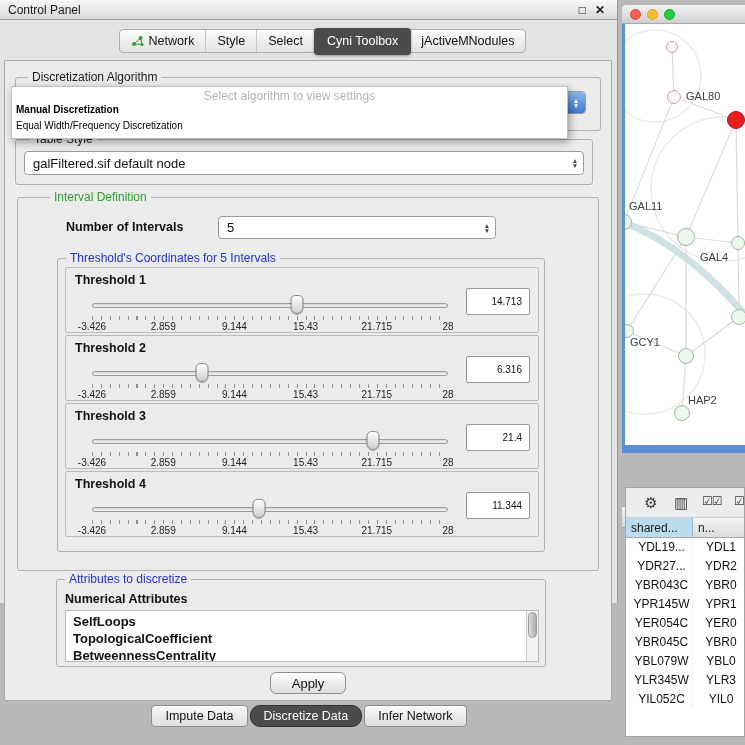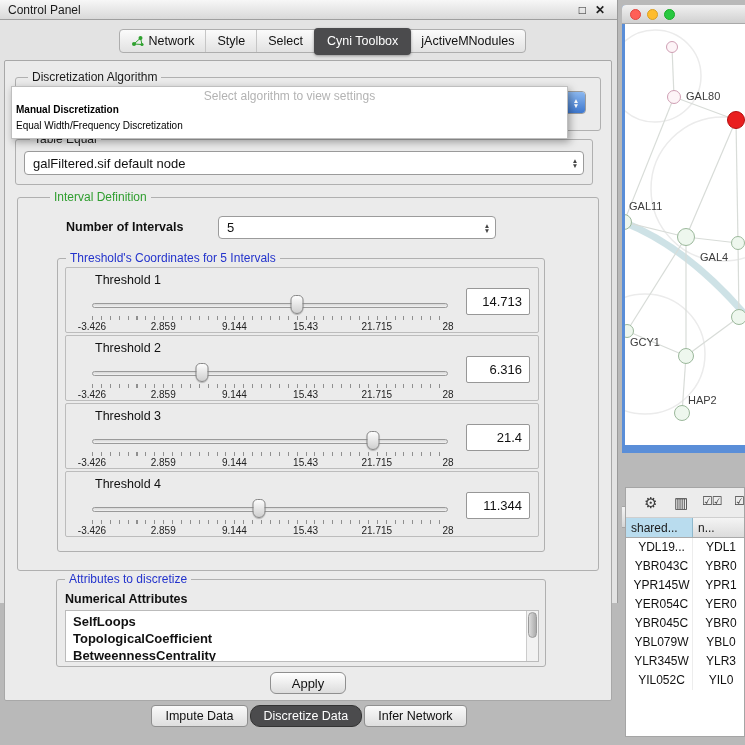--- a/index.html
+++ b/index.html
@@ -49,28 +49,28 @@
   .interval-group { left:12px; top:136px; width:582px; height:374px; }
   .interval-group > .group-label { left:32px; }
   .bold-label { font-weight:bold; font-size:12.5px; color:#111; }
   .noi-label { position:absolute; left:48px; top:22px; }
   .noi-combo { left:200px; top:18px; width:278px; height:23px; }
 
   .thresholds-group { left:39px; top:60px; width:488px; height:294px; }
   .thresholds-group > .group-label { left:8px; }
 
   .threshold-panel { position:absolute; left:7px; width:474px; height:66px; border:1px solid #bcbcbc; border-radius:2px; }
-  .th-label { position:absolute; left:9px; top:5px; font-weight:normal; font-size:12.5px; color:#111;margin-left:20px; }
+  .th-label { position:absolute; left:9px; top:5px; font-weight:bold; font-size:12.5px; color:#111; }
   .slider-area { position:absolute; left:26px; top:26px; width:356px; height:38px; }
   .groove { position:absolute; left:0; right:0; top:9px; height:5px; border:1px solid #9a9a9a; border-radius:3px; background:linear-gradient(#d7d7d7,#f2f2f2); }
   .slider-thumb { position:absolute; top:1px; width:13px; height:19px; transform:translateX(-50%); background:linear-gradient(#fdfdfd,#cfcfcf); border:1px solid #878787; border-radius:6px 6px 8px 8px; box-shadow:0 1px 1px rgba(0,0,0,.25); }
   .tickstrip { position:absolute; left:0; right:0; top:22px; height:4px; background-image:repeating-linear-gradient(90deg,#8f8f8f 0 1px,transparent 1px 8.9px); }
   .slider-ruler { position:absolute; left:0; right:0; top:27px; height:12px; }
   .tick-label { position:absolute; transform:translateX(-50%); font-size:10px; color:#222; white-space:nowrap; }
-  .value-box { position:absolute; right:8px; top:20px; width:64px; height:27px; border:1px solid #979797; border-radius:2px; background:#fff; font-family:inherit; font-size:13px; text-align:right; padding:0 7px; color:#111; }
+  .value-box { position:absolute; right:8px; top:20px; width:64px; height:27px; border:1px solid #979797; border-radius:2px; background:#fff; font-family:inherit; font-size:10px; text-align:right; padding:0 7px; color:#111; }
 
   .attrs-group { left:51px; top:518px; width:490px; height:88px; }
   .attrs-group > .group-label { left:8px; }
   .attrs-sub { position:absolute; left:8px; top:12px; }
   .attr-list { position:absolute; left:8px; top:30px; width:474px; height:52px; background:#fff; border:1px solid #bbb; overflow:hidden; padding:2px 14px 3px 7px;font-weight:bold; }
   .attr-item { font-size:13px; line-height:17px; color:#111; white-space:nowrap; }
   .scrollbar { position:absolute; top:0; right:0; width:12px; height:100%; background:#f2f2f2; border-left:1px solid #ccc; }
   .scroll-thumb { position:absolute; top:1px; left:1px; width:9px; height:26px; background:linear-gradient(90deg,#dcdcdc,#ababab); border:1px solid #9a9a9a; border-radius:5px; }
 
   .apply-btn { position:absolute; left:50%; transform:translateX(-50%); top:611px; width:76px; height:22px; border:1px solid #8f8f8f; border-radius:6px; background:linear-gradient(#ffffff,#dcdcdc); font-family:inherit; font-size:13px; color:#111; }
@@ -170,21 +170,21 @@
         </div>
       </div>
 
       <div class="popup">
         <div class="popup-hint">Select algorithm to view settings</div>
         <div class="popup-item bold">Manual Discretization</div>
         <div class="popup-item">Equal Width/Frequency Discretization</div>
       </div>
 
       <div class="groupbox tabledata-group">
-        <span class="group-label">Table Equal</span>
+        <span class="group-label">Table Style</span>
         <div class="combo tabledata-combo">
           <span class="combo-value">galFiltered.sif default node</span>
           <span class="combo-arrows">
             <span>▲</span>
               <span>▼</span>
           </span>
         </div>
       </div>
 
       <div class="groupbox interval-group">
@@ -357,20 +357,24 @@
     <div class="tp-header">
       <div class="tp-hcell c0">shared...</div>
       <div class="tp-hcell c1">n...</div>
     </div>
     <div class="tp-body">
         <div class="tp-row">
           <div class="tp-cell c0">YDL19...</div>
           <div class="tp-cell c1">YDL1</div>
         </div>
         <div class="tp-row">
+          <div class="tp-cell c0">YDR27...</div>
+          <div class="tp-cell c1">YDR2</div>
+        </div>
+        <div class="tp-row">
           <div class="tp-cell c0">YBR043C</div>
           <div class="tp-cell c1">YBR0</div>
         </div>
         <div class="tp-row">
           <div class="tp-cell c0">YPR145W</div>
           <div class="tp-cell c1">YPR1</div>
         </div>
         <div class="tp-row">
           <div class="tp-cell c0">YER054C</div>
           <div class="tp-cell c1">YER0</div>

